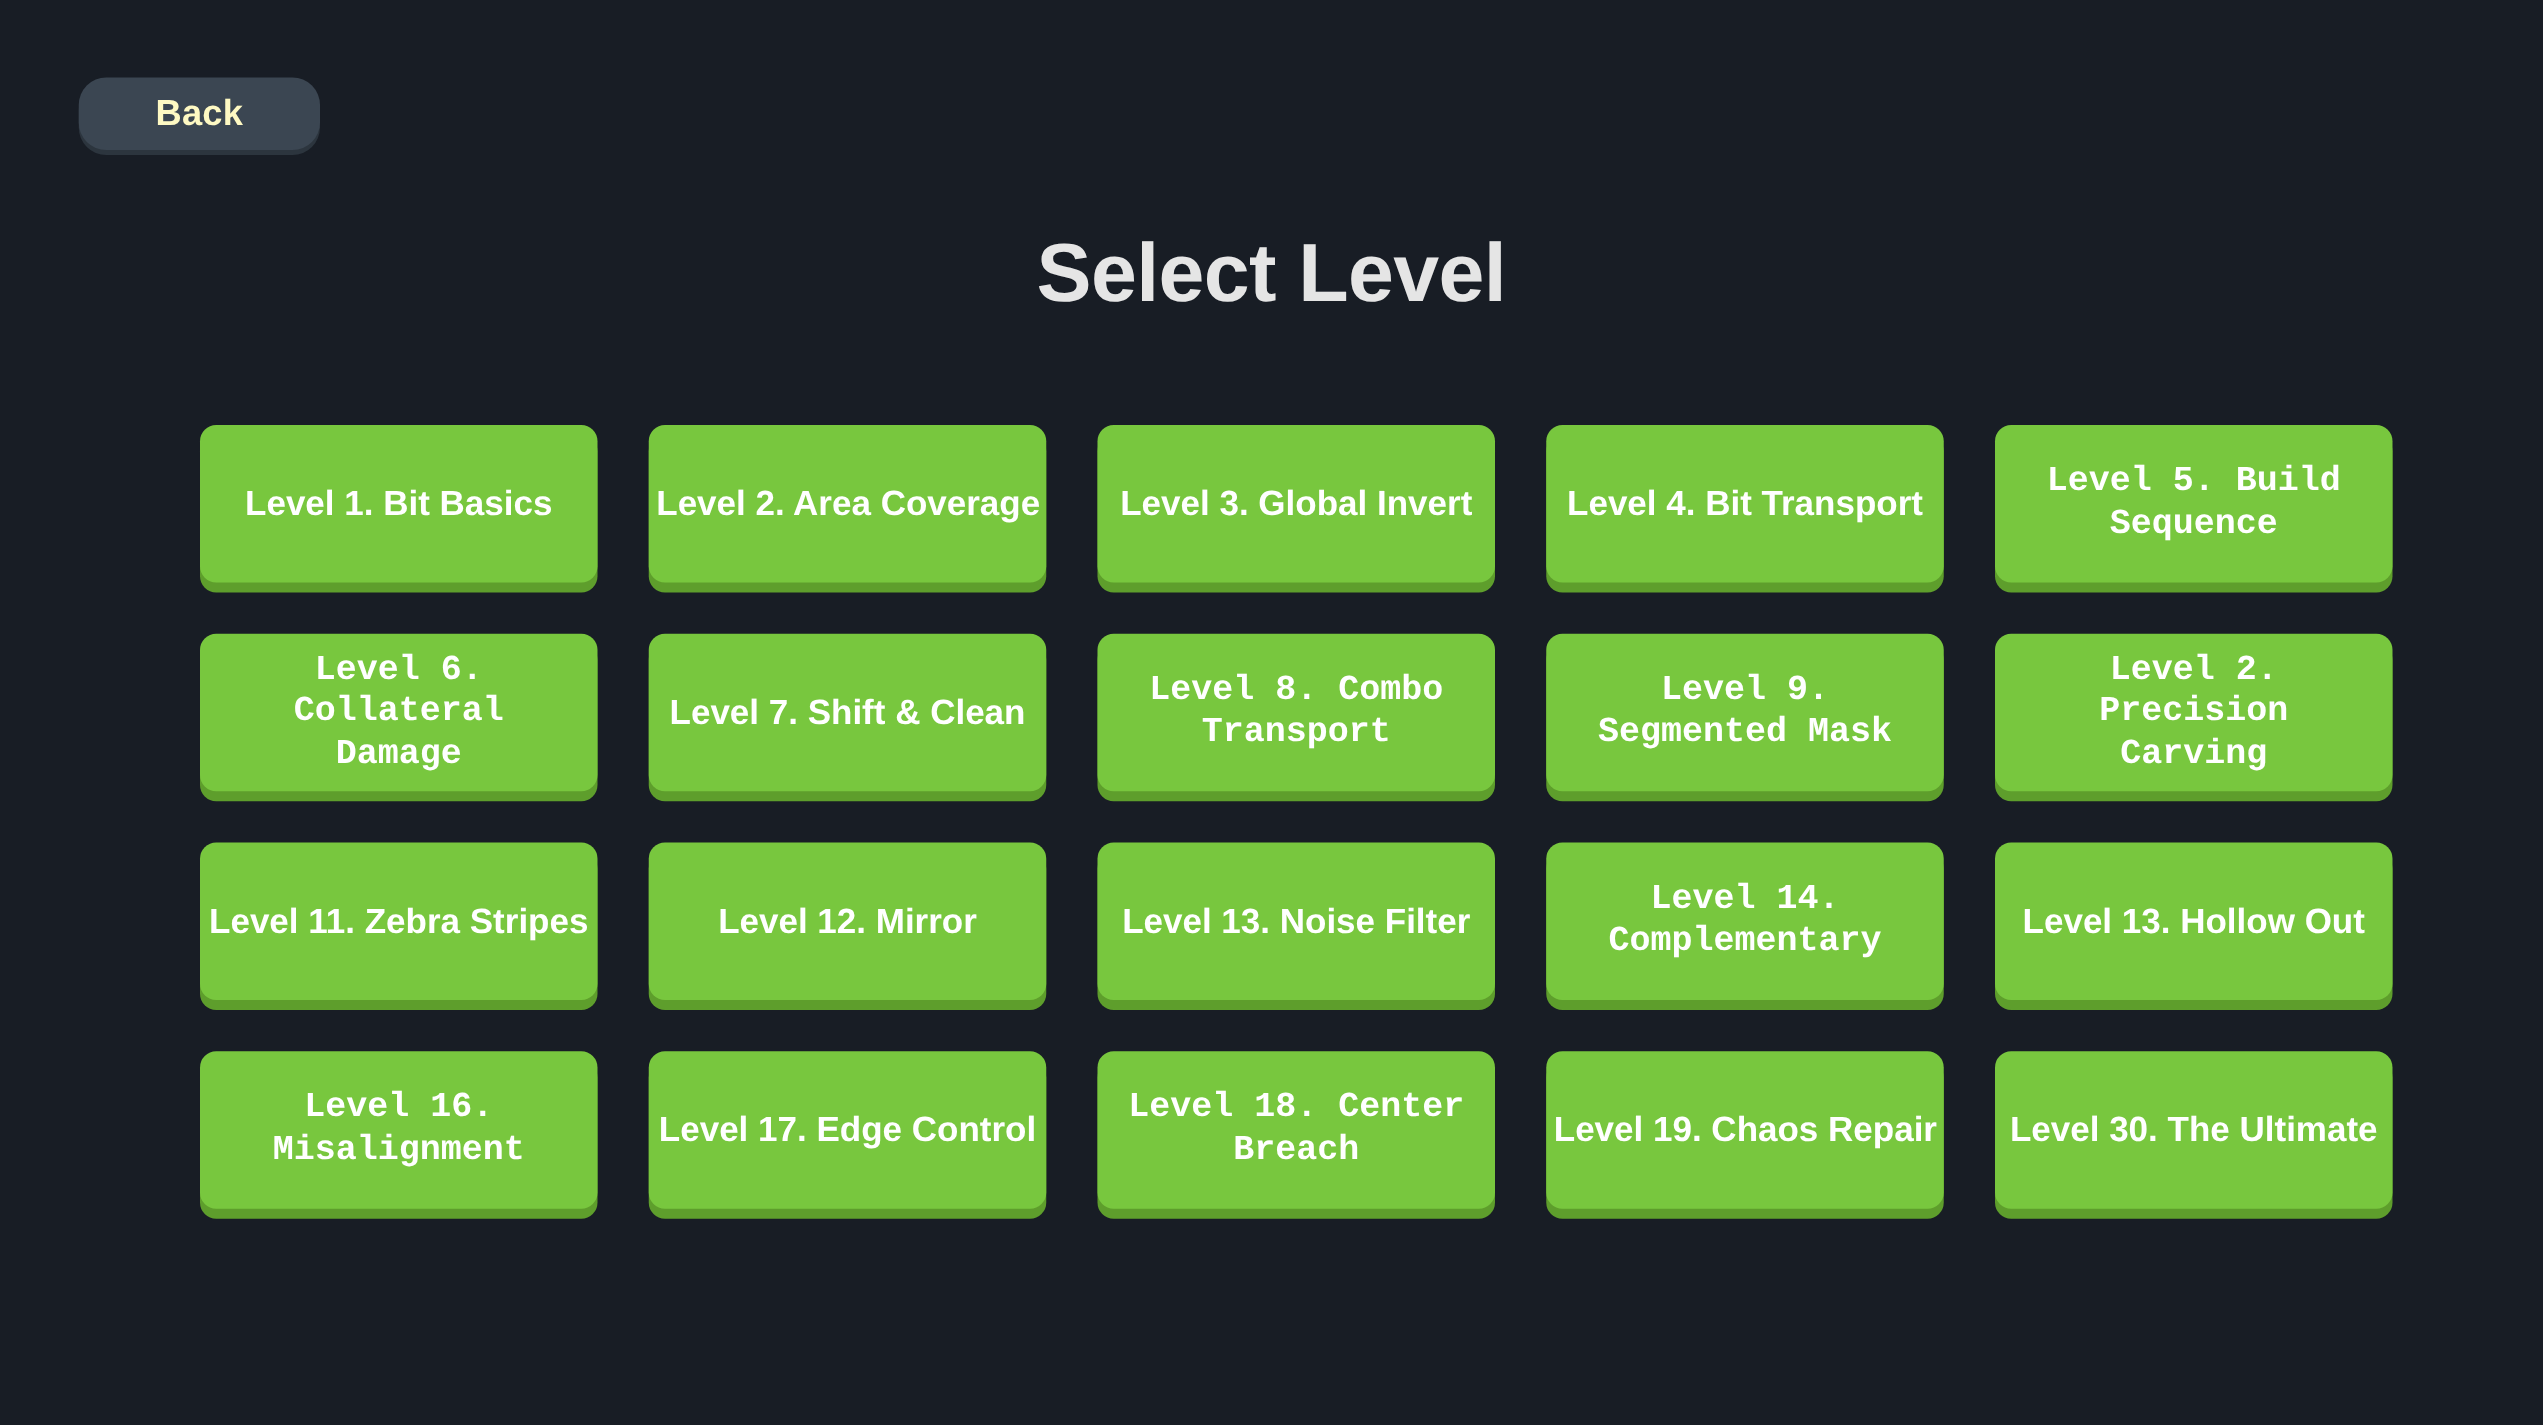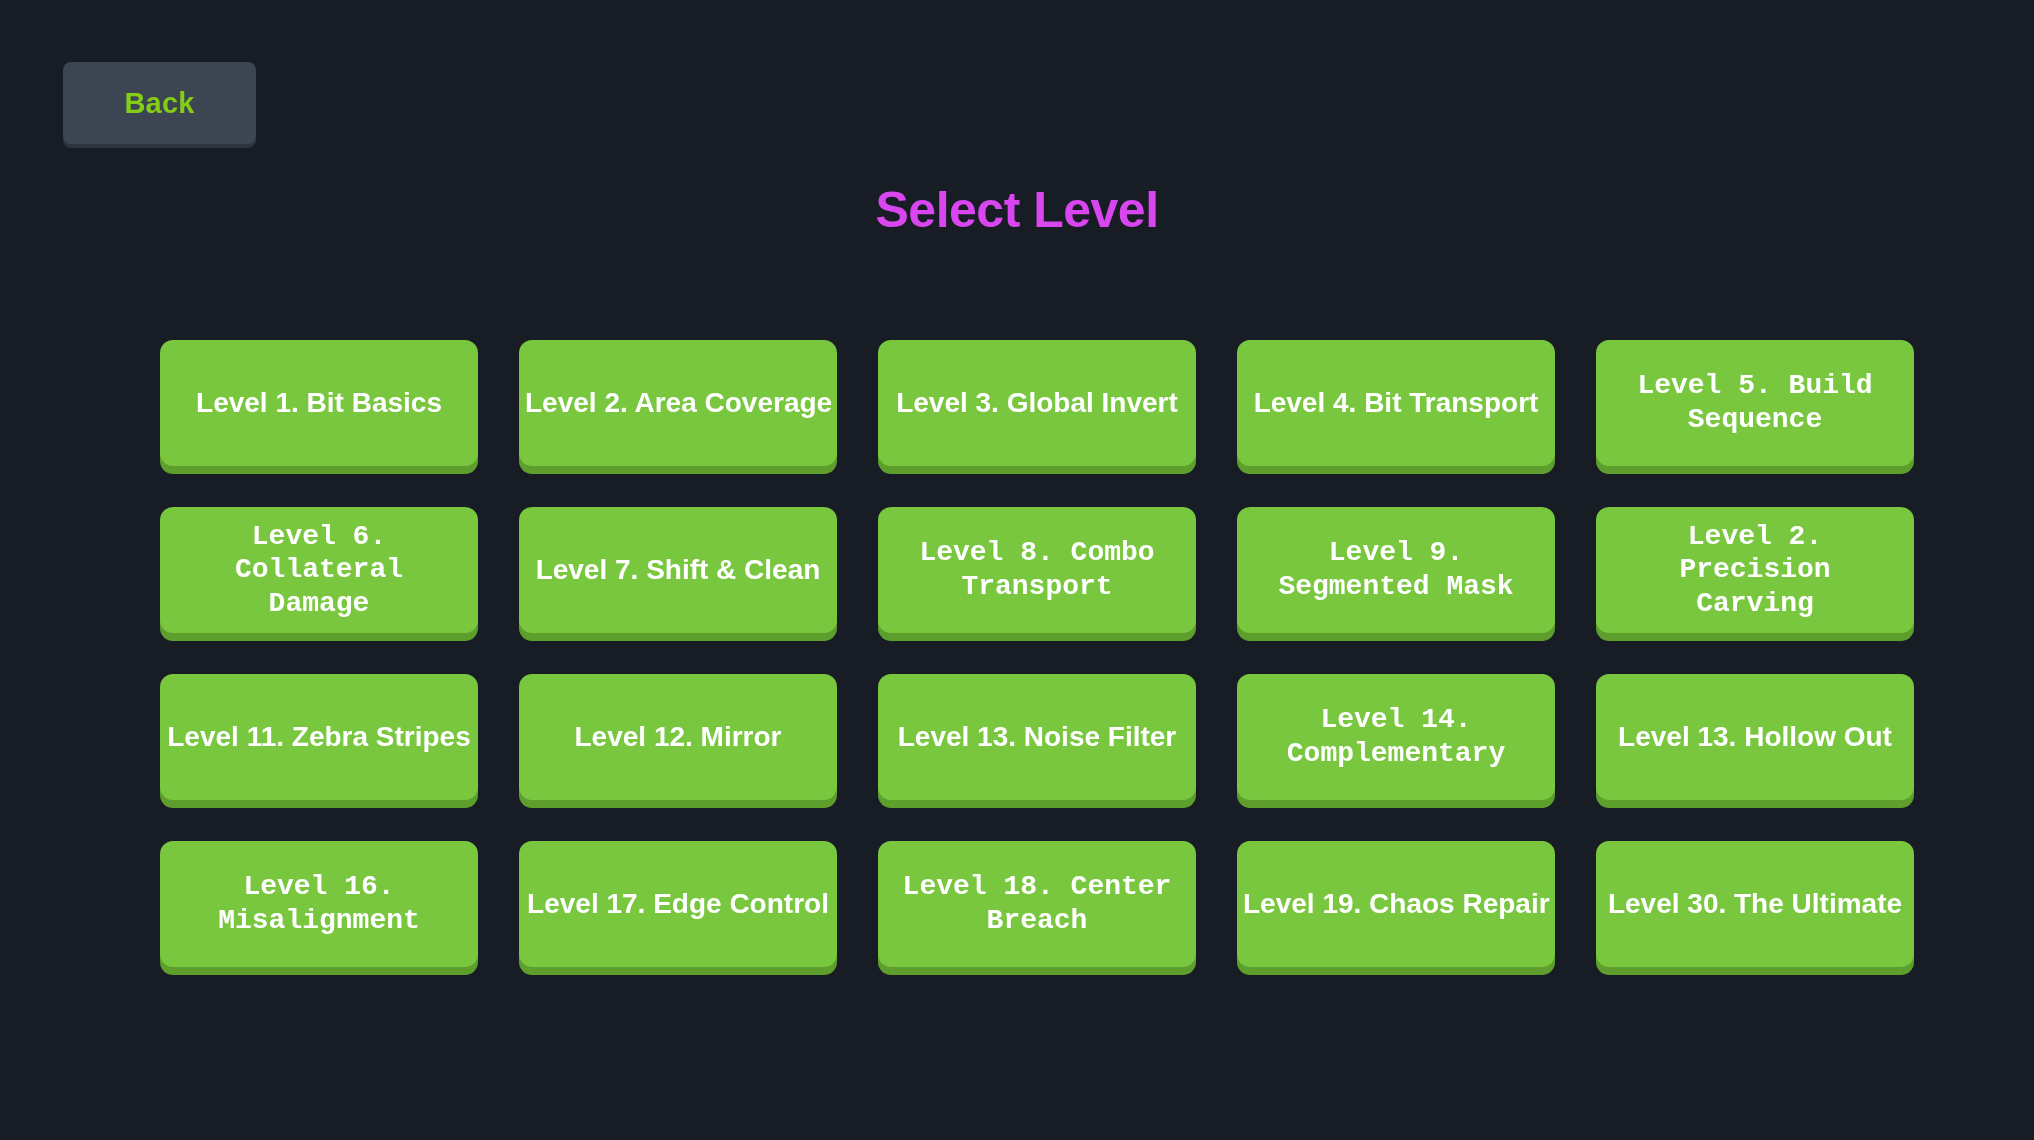--- a/index.html
+++ b/index.html
@@ -22,46 +22,46 @@
     height: 1140px;
     background: #181d25;
   }
 
   
   .back-button {
     position: absolute;
     left: 63px;
     top: 62px;
     width: 193px;
-    height: 82px;
+    height: 58px;
     background: #3b4652;
     border: none;
-    border-radius: 8px;
-    color: #84cc16;
+    border-radius: 22px;
+    color: #fef9c3;
     font-family: "Liberation Sans", sans-serif;
     font-size: 29px;
     font-weight: bold;
     letter-spacing: 0.2px;
     cursor: pointer;
     display: flex;
     align-items: center;
     justify-content: center;
     box-shadow: 0 4px 0 #2c353e;
   }
 
   
   .page-title {
     position: absolute;
     left: 0;
     top: 185px;
     width: 2034px;
     text-align: center;
-    color: #d946ef;
+    color: #e5e5e5;
     font-family: "Liberation Sans", sans-serif;
-    font-size: 50px;
+    font-size: 66px;
     font-weight: bold;
     letter-spacing: -0.5px;
     line-height: 1;
   }
 
   
   .level-grid {
     position: absolute;
     left: 160px;
     top: 340px;

